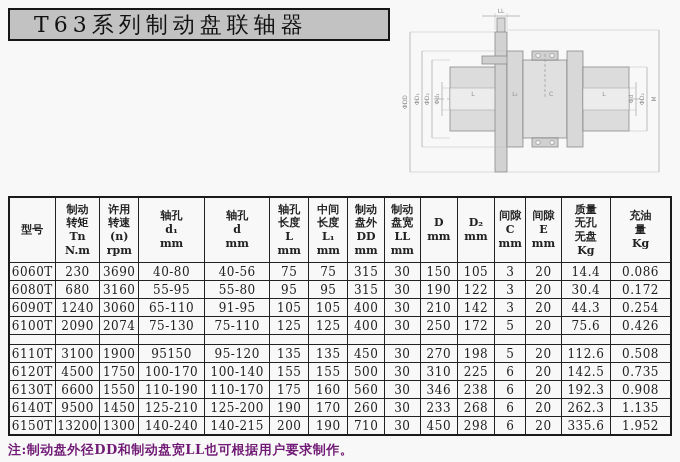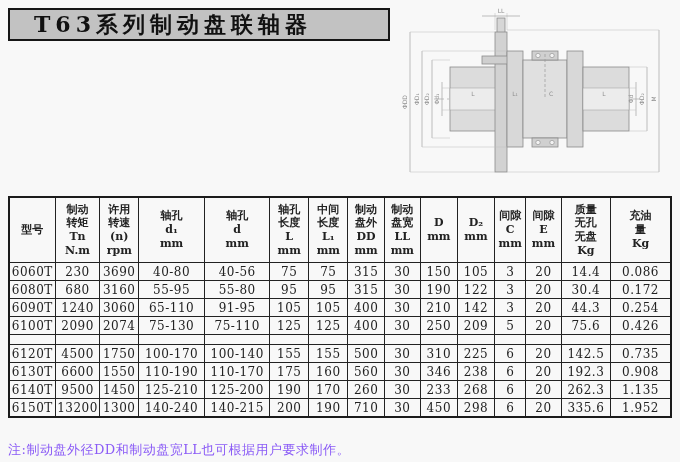--- a/index.html
+++ b/index.html
@@ -13,21 +13,21 @@
   .title-bar {
     position: absolute; left: 8px; top: 8px;
     width: 382px; height: 33px;
     background: #c2c2c2;
     border: 2px solid #161616;
     box-sizing: border-box;
     display: flex; align-items: center;
     padding-left: 24px;
   }
   .title-text {
-    font-size: 22px; font-weight: bold; color: #111;
+    font-size: 22px; font-weight: normal; color: #111;
     letter-spacing: 5px; white-space: nowrap;
   }
   .drawing {
     position: absolute; left: 396px; top: 4px;
     width: 280px; height: 188px;
   }
   .spec-table {
     position: absolute; left: 8px; top: 196px;
     width: 664px;
     border-collapse: collapse;
@@ -61,21 +61,21 @@
   .spec-table th:nth-child(1){width:6.9%}  .spec-table th:nth-child(2){width:6.8%}
   .spec-table th:nth-child(3){width:5.8%}  .spec-table th:nth-child(4){width:10.1%}
   .spec-table th:nth-child(5){width:9.9%}  .spec-table th:nth-child(6){width:5.9%}
   .spec-table th:nth-child(7){width:5.9%}  .spec-table th:nth-child(8){width:5.5%}
   .spec-table th:nth-child(9){width:5.4%}  .spec-table th:nth-child(10){width:5.6%}
   .spec-table th:nth-child(11){width:5.6%} .spec-table th:nth-child(12){width:4.7%}
   .spec-table th:nth-child(13){width:5.3%} .spec-table th:nth-child(14){width:7.5%}
   .spec-table th:nth-child(15){width:9.1%}
   .note {
     position: absolute; left: 8px; top: 441px;
-    font-size: 13px; font-weight: normal; color: #8b5cf6;
+    font-size: 13px; font-weight: bold; color: #701a75;
     letter-spacing: 0.5px; white-space: nowrap;
   }
   .dim-label { fill: #8f8f8f; font-size: 6px; font-family: "DejaVu Sans", sans-serif; }
   .dim-line { stroke: #a5a5a5; stroke-width: 0.7; fill: none; }
   .ext-line { stroke: #bdbdbd; stroke-width: 0.5; fill: none; }
   .body-shape { stroke: #8a8a8a; stroke-width: 0.8; }
 </style>
 </head>
 <body>
 
@@ -267,21 +267,21 @@
         <td>6100T</td>
         <td>2090</td>
         <td>2074</td>
         <td>75-130</td>
         <td>75-110</td>
         <td>125</td>
         <td>125</td>
         <td>400</td>
         <td>30</td>
         <td>250</td>
-        <td>209</td>
+        <td>172</td>
         <td>5</td>
         <td>20</td>
         <td>75.6</td>
         <td>0.426</td>
       </tr>
       <tr class="spacer">
         <td></td>
         <td></td>
         <td></td>
         <td></td>
@@ -289,20 +289,37 @@
         <td></td>
         <td></td>
         <td></td>
         <td></td>
         <td></td>
         <td></td>
         <td></td>
         <td></td>
         <td></td>
         <td></td>
+      </tr>
+      <tr>
+        <td>6110T</td>
+        <td>3100</td>
+        <td>1900</td>
+        <td>95150</td>
+        <td>95-120</td>
+        <td>135</td>
+        <td>135</td>
+        <td>450</td>
+        <td>30</td>
+        <td>270</td>
+        <td>198</td>
+        <td>5</td>
+        <td>20</td>
+        <td>112.6</td>
+        <td>0.508</td>
       </tr>
       <tr>
         <td>6120T</td>
         <td>4500</td>
         <td>1750</td>
         <td>100-170</td>
         <td>100-140</td>
         <td>155</td>
         <td>155</td>
         <td>500</td>

